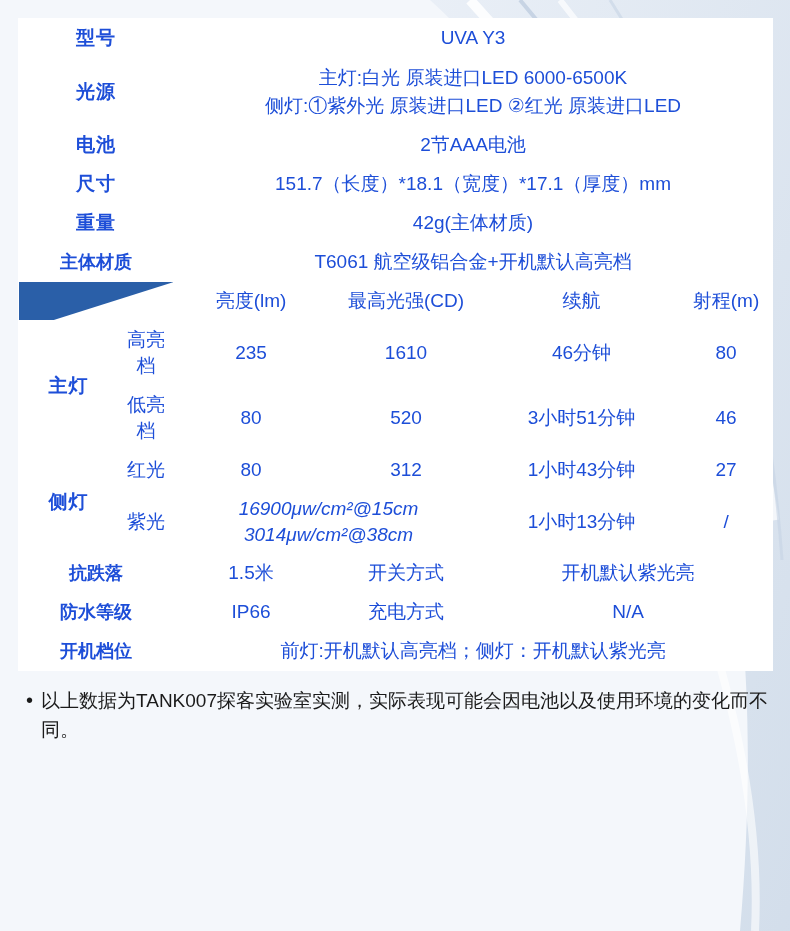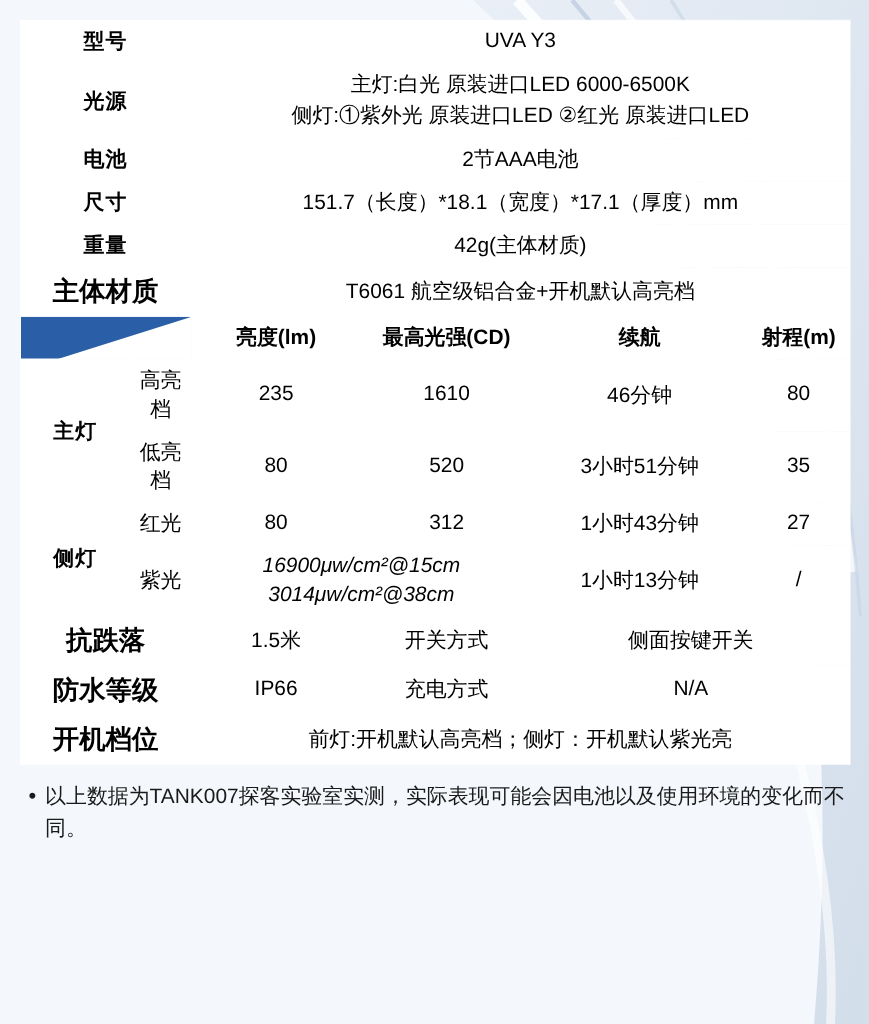--- a/index.html
+++ b/index.html
@@ -33,44 +33,44 @@
     width: 754px;
     table-layout: fixed;
     background: transparent;
   }
   table.spec td {
     border: 1px solid #ffffff;
     background: #ffffff;
     text-align: center;
     vertical-align: middle;
     font-size: 19px;
-    color: #000000;
+    color: #1d4ed8;
     padding: 6px 4px;
   }
   td.lbl {
     background: #2a5fa8;
     color: #ffffff;
     font-weight: bold;
     font-size: 20px;
     letter-spacing: 1px;
   }
   td.lbl.small {
-    font-size: 24px;
+    font-size: 18px;
     letter-spacing: 0;
   }
   td.sublbl {
     background: #2a5fa8;
     color: #ffffff;
     font-weight: normal;
     font-size: 16px;
   }
   td.hdr {
     background: #2a5fa8;
     color: #ffffff;
-    font-weight: bold;
+    font-weight: normal;
     font-size: 19px;
   }
   td.corner {
     background: #ffffff;
     padding: 0;
     position: relative;
     overflow: hidden;
   }
   td.corner .tri {
     position: absolute;
@@ -187,21 +187,21 @@
         <td>235</td>
         <td>1610</td>
         <td>46分钟</td>
         <td>80</td>
       </tr>
       <tr>
         <td class="sublbl">低亮档</td>
         <td>80</td>
         <td>520</td>
         <td>3小时51分钟</td>
-        <td>35</td>
+        <td>46</td>
       </tr>
 
       <tr>
         <td class="lbl" rowspan="2">侧灯</td>
         <td class="sublbl">红光</td>
         <td>80</td>
         <td>312</td>
         <td>1小时43分钟</td>
         <td>27</td>
       </tr>
@@ -212,21 +212,21 @@
           <div>3014μw/cm²@38cm</div>
         </td>
         <td>1小时13分钟</td>
         <td>/</td>
       </tr>
 
       <tr>
         <td class="lbl small" colspan="2">抗跌落</td>
         <td class="val-left">1.5米</td>
         <td class="bold-mid">开关方式</td>
-        <td colspan="2">侧面按键开关</td>
+        <td colspan="2">开机默认紫光亮</td>
       </tr>
       <tr>
         <td class="lbl small" colspan="2">防水等级</td>
         <td class="val-left">IP66</td>
         <td class="bold-mid">充电方式</td>
         <td colspan="2" class="val-left">N/A</td>
       </tr>
       <tr>
         <td class="lbl small" colspan="2">开机档位</td>
         <td colspan="4">前灯:开机默认高亮档；侧灯：开机默认紫光亮</td>

